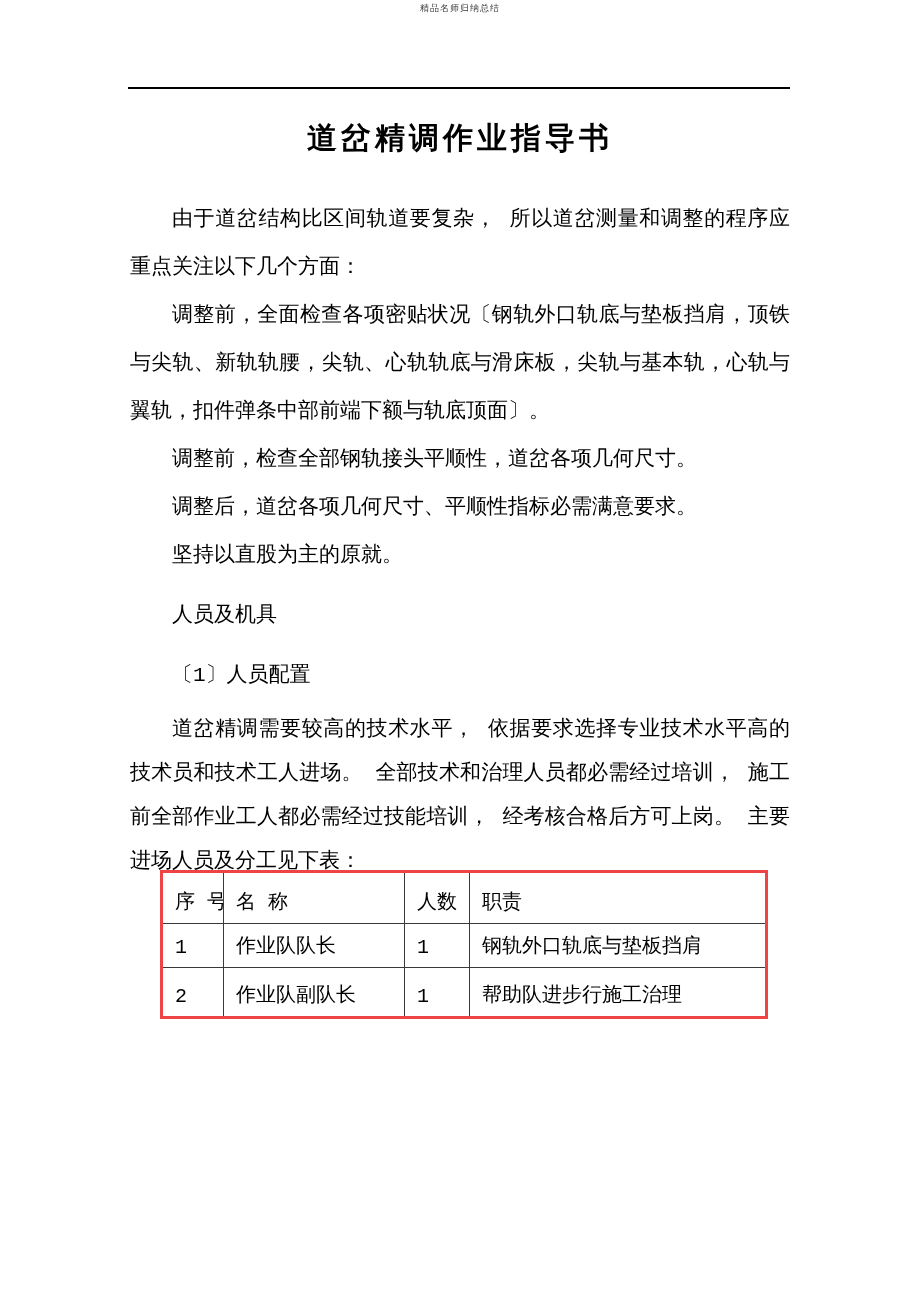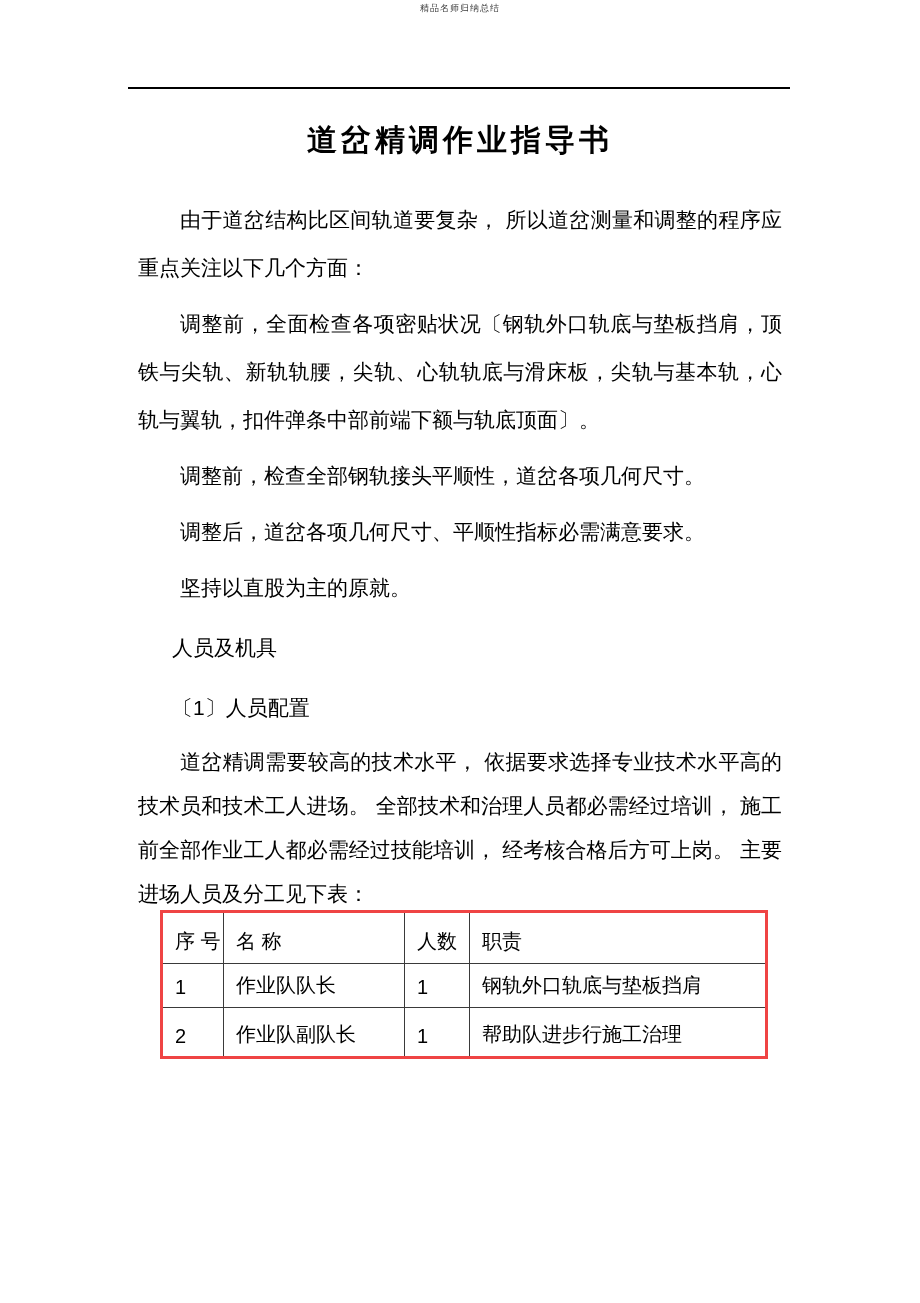--- a/index.html
+++ b/index.html
@@ -5,21 +5,21 @@
   html, body {
     margin: 0;
     padding: 0;
     background: #ffffff;
   }
   .page {
     position: relative;
     width: 920px;
     height: 1101px;
     background: #ffffff;
-    font-family: Liberation Sans, sans-serif;
+    font-family: Liberation Mono, monospace;
     color: #000000;
     overflow: hidden;
   }
   .watermark {
     position: absolute;
     top: 2px;
     left: 0;
     right: 0;
     text-align: center;
     font-size: 9px;
@@ -42,21 +42,21 @@
   }
   .title {
     margin: 0;
     font-size: 30px;
     font-weight: bold;
     letter-spacing: 4px;
     text-align: center;
     line-height: 56px;
   }
   .para {
-    margin: 8px;
+    margin: 0;
     font-size: 21px;
     line-height: 48px;
     text-align: justify;
     text-indent: 2em;
   }
   .para.first {
     margin-top: 28px;
   }
   .heading {
     margin: 12px 0 0 0;

